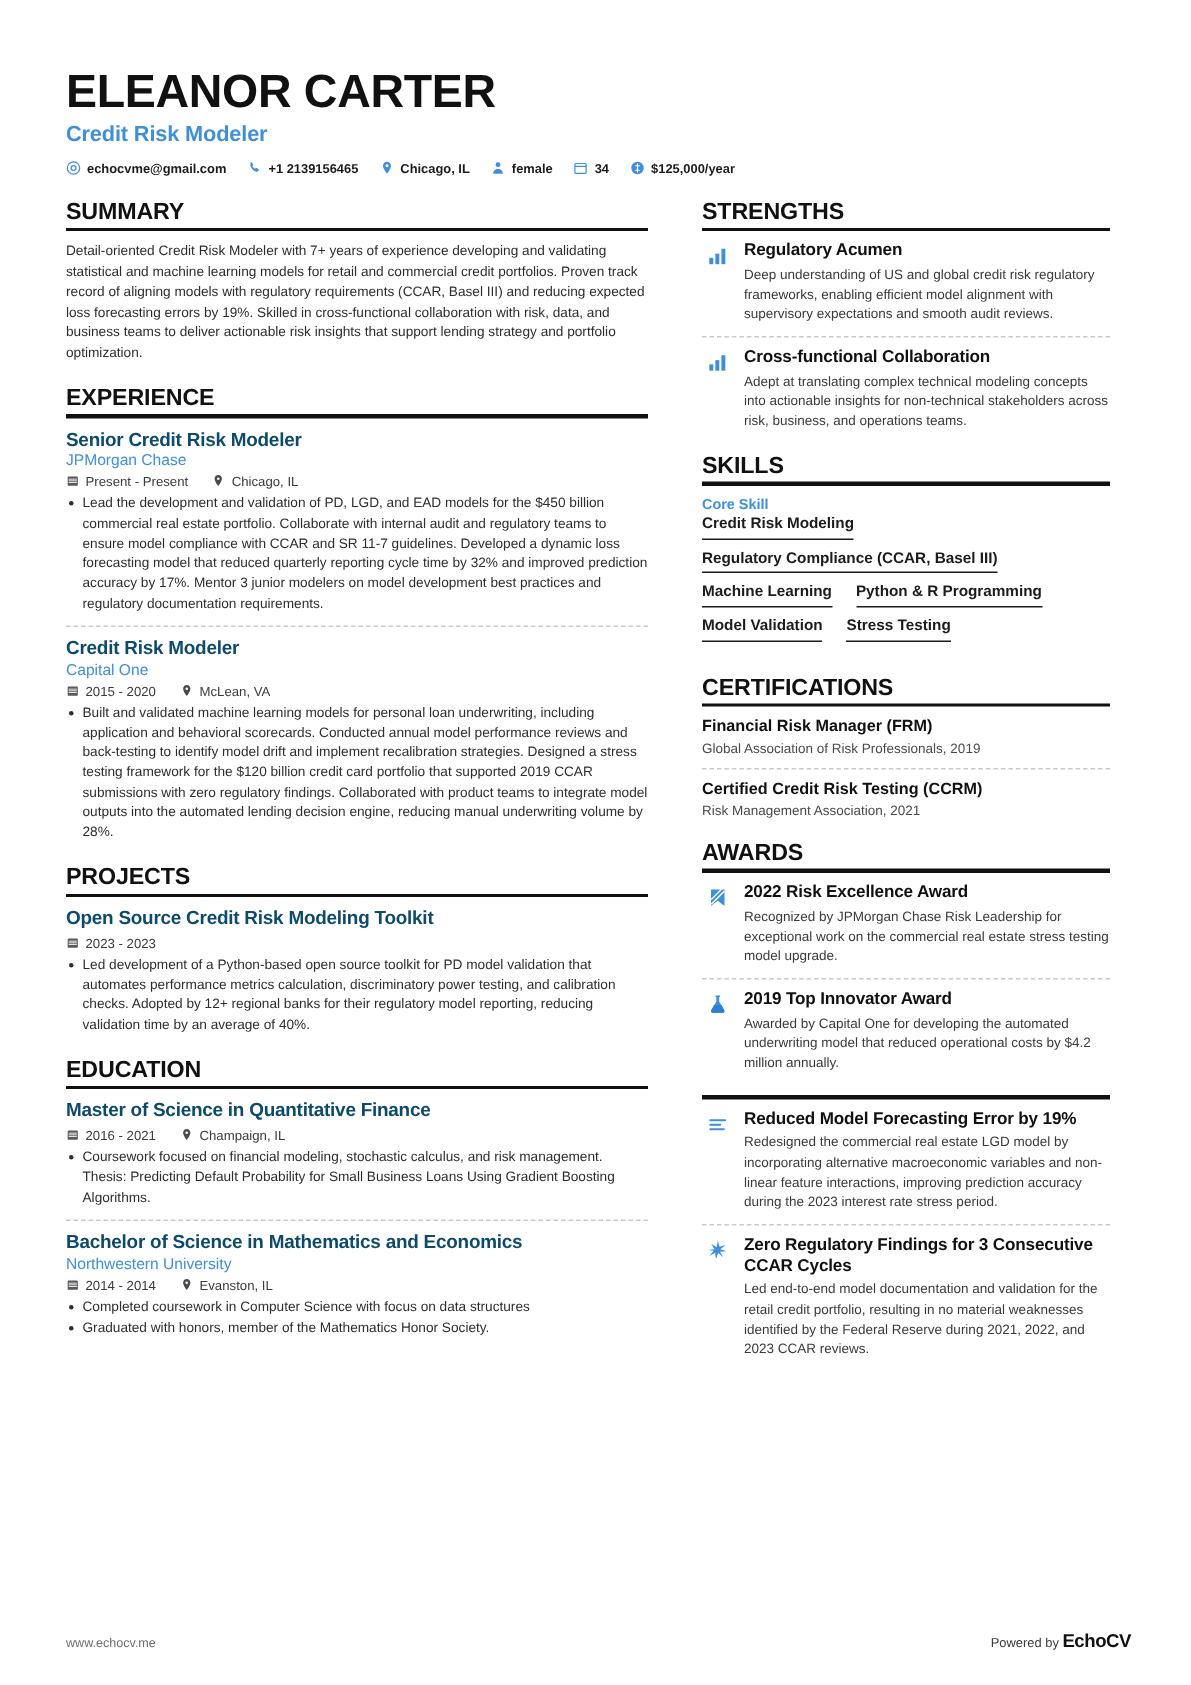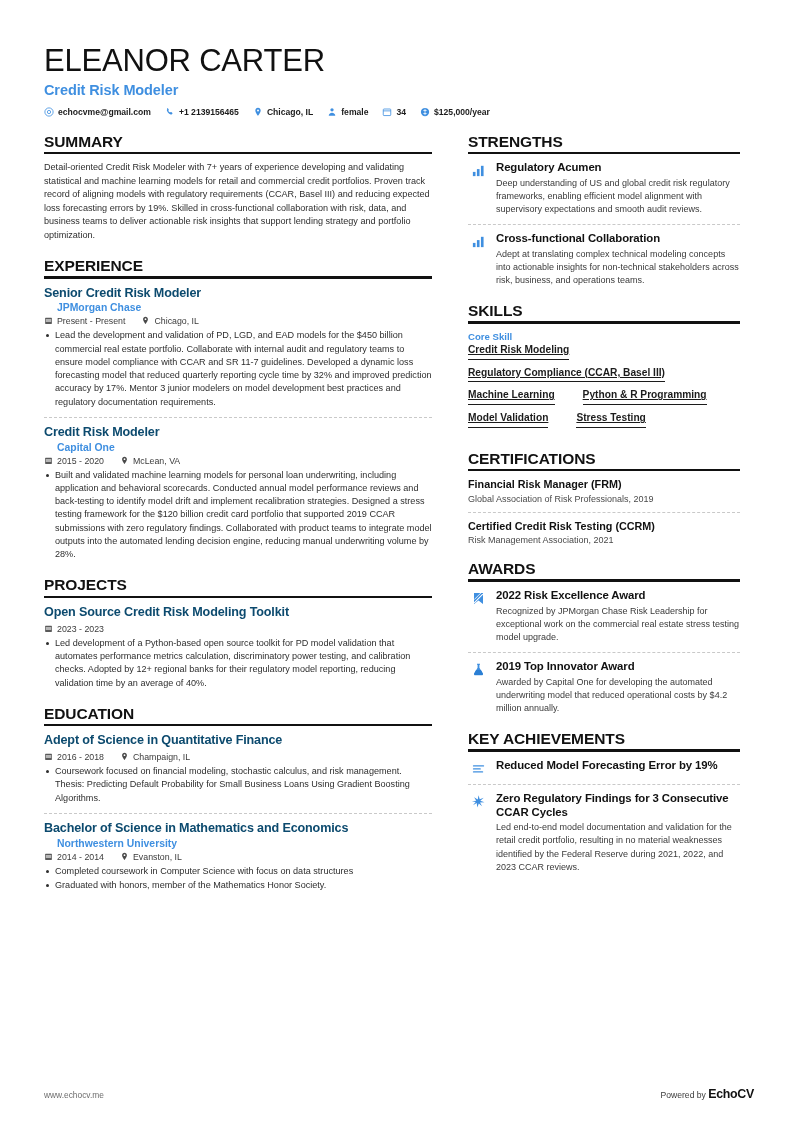--- a/index.html
+++ b/index.html
@@ -11,21 +11,21 @@
     overflow: hidden;
   }
   .page {
     position: relative;
     width: 794px; height: 1123px;
     padding: 44px 40px 0 44px;
     overflow: hidden;
   }
   
   .name {
-    font-size: 31px; font-weight: 400; letter-spacing: -0.2px;
+    font-size: 31px; font-weight: 700; letter-spacing: -0.2px;
     line-height: 1.12; color: #111111; text-transform: uppercase;
   }
   .headline {
     font-size: 14.5px; font-weight: 700; color: #3f8fe0;
     margin-top: 3px; letter-spacing: -0.1px;
   }
   .contact {
     display: flex; flex-wrap: wrap; align-items: center;
     gap: 0 14px; margin-top: 9px;
   }
@@ -41,39 +41,39 @@
   .sec-title {
     font-size: 15.5px; font-weight: 700; letter-spacing: -0.1px;
     text-transform: uppercase; color: #111; line-height: 1.1;
   }
   .sec-rule { height: 2.5px; background: #111; margin-top: 2px; margin-bottom: 7px; }
   .dash { border-top: 1px dashed #c9c9c9; margin: 8px 0 7px; }
   
   .para { font-size: 9.1px; line-height: 1.48; color: #2e2e2e; }
   .entry { margin-bottom: 2px; }
   .role { font-size: 12.6px; font-weight: 700; color: #0c4a6e; line-height: 1.25; letter-spacing: -0.15px; }
-  .org  { font-size: 10.4px; font-weight: 700; color: #3f8fe0; margin-top: 1px; margin-left: 13px; }
+  .org  { font-size: 10.4px; font-weight: 400; color: #3f8fe0; margin-top: 1px; }
   .meta { display: flex; align-items: center; gap: 0 16px; margin-top: 3px; }
   .mitem { display: flex; align-items: flex-start; gap: 4px; }
   .mitem .mtxt { font-size: 8.8px; color: #3b3b3b; white-space: nowrap; }
   ul.bul { list-style: none; margin-top: 3px; }
   ul.bul li { position: relative; padding-left: 11px; font-size: 9.1px; line-height: 1.46; color: #2e2e2e; margin-bottom: 1px; }
   ul.bul li::before {
     content: ""; position: absolute; left: 2px; top: 5px;
     width: 3px; height: 3px; border-radius: 50%; background: #2e2e2e;
   }
   
   .blk { display: flex; gap: 8px; align-items: flex-start; }
   .blk-ic { width: 20px; flex: none; padding-top: 2px; display: flex; justify-content: center; }
   .blk-bd { flex: 1; min-width: 0; }
   .blk-t { font-size: 11.4px; font-weight: 700; color: #111; line-height: 1.22; letter-spacing: -0.1px; }
   .blk-d { font-size: 9px; line-height: 1.45; color: #3a3a3a; margin-top: 2px; }
   
   .skill-cat { font-size: 9.6px; font-weight: 700; color: #3f8fe0; margin-bottom: 2px; }
-  .skill-rows { display: flex; flex-wrap: wrap; gap: 0 28px; text-decoration: underline; }
+  .skill-rows { display: flex; flex-wrap: wrap; gap: 0 16px; }
   .skill {
     font-size: 10.2px; font-weight: 700; color: #1c1c1c;
     border-bottom: 1.3px solid #1c1c1c; padding-bottom: 2px;
     margin-bottom: 7px; line-height: 1.25;
   }
   .cert-t { font-size: 10.8px; font-weight: 700; color: #111; line-height: 1.25; }
   .cert-s { font-size: 9px; color: #4a4a4a; margin-top: 2px; }
   
   .footer {
     position: absolute; left: 44px; right: 40px; bottom: 22px;
@@ -258,32 +258,32 @@
             <li>Led development of a Python-based open source toolkit for PD model validation that automates performance metrics calculation, discriminatory power testing, and calibration checks. Adopted by 12+ regional banks for their regulatory model reporting, reducing validation time by an average of 40%.</li>
           </ul>
         </div>
       </div>
 
       <div class="sec">
         <div class="sec-title">EDUCATION</div>
         <div class="sec-rule"></div>
 
         <div class="entry">
-          <div class="role">Adept of Science in Quantitative Finance</div>
+          <div class="role">Master of Science in Quantitative Finance</div>
           <div class="meta">
             <div class="mitem">
               <span class="ico">
                 <svg width="9" height="9" viewBox="0 0 16 16">
                     <rect x="2" y="3" width="12" height="11" rx="1" fill="#5a5a5a"></rect>
                     <rect x="3.2" y="5.6" width="9.6" height="1" fill="#fff"></rect>
                     <rect x="3.2" y="7.6" width="9.6" height="1" fill="#fff"></rect>
                     <rect x="3.2" y="9.6" width="9.6" height="1" fill="#fff"></rect>
                   </svg>
               </span>
-              <span class="mtxt">2016 - 2018</span>
+              <span class="mtxt">2016 - 2021</span>
             </div>
             <div class="mitem">
               <span class="ico">
                 <svg width="9" height="9" viewBox="0 0 16 16">
                     <path d="M8 1.3c-2.4 0-4.3 1.9-4.3 4.3 0 3.2 4.3 8.6 4.3 8.6s4.3-5.4 4.3-8.6c0-2.4-1.9-4.3-4.3-4.3z" fill="#4a4a4a"></path>
                     <circle cx="8" cy="5.6" r="1.6" fill="#fff"></circle>
                   </svg>
               </span>
               <span class="mtxt">Champaign, IL</span>
             </div>
@@ -422,33 +422,33 @@
               </svg>
           </span>
           <div class="blk-bd">
             <div class="blk-t">2019 Top Innovator Award</div>
             <div class="blk-d">Awarded by Capital One for developing the automated underwriting model that reduced operational costs by $4.2 million annually.</div>
           </div>
         </div>
       </div>
 
       <div class="sec">
-        <div class="sec-title">KEY ACHIEVEMENTS</div>
         <div class="sec-rule"></div>
 
         <div class="blk">
           <span class="blk-ic">
             <svg width="15" height="15" viewBox="0 0 16 16">
                 <rect x="2" y="4.4" width="12" height="1.5" rx="0.7" fill="#3f8fe0"></rect>
                 <rect x="2" y="7.6" width="8.5" height="1.5" rx="0.7" fill="#3f8fe0"></rect>
                 <rect x="2" y="10.8" width="11" height="1.5" rx="0.7" fill="#3f8fe0"></rect>
               </svg>
           </span>
           <div class="blk-bd">
             <div class="blk-t">Reduced Model Forecasting Error by 19%</div>
+            <div class="blk-d">Redesigned the commercial real estate LGD model by incorporating alternative macroeconomic variables and non-linear feature interactions, improving prediction accuracy during the 2023 interest rate stress period.</div>
           </div>
         </div>
 
         <div class="dash"></div>
 
         <div class="blk">
           <span class="blk-ic">
             <svg width="15" height="15" viewBox="0 0 16 16">
                 <path d="M8 1.2l1.3 4.3L13.6 4 9.9 7.2l4.5 1.5-4.8.4 2.3 3.9-3.6-3-1.6 4.4-.6-4.7-4 2.3 2.9-3.6L1 7.8l4.6-.6L3.3 3.4l3.9 2.5z" fill="#3f8fe0"></path>
               </svg>

